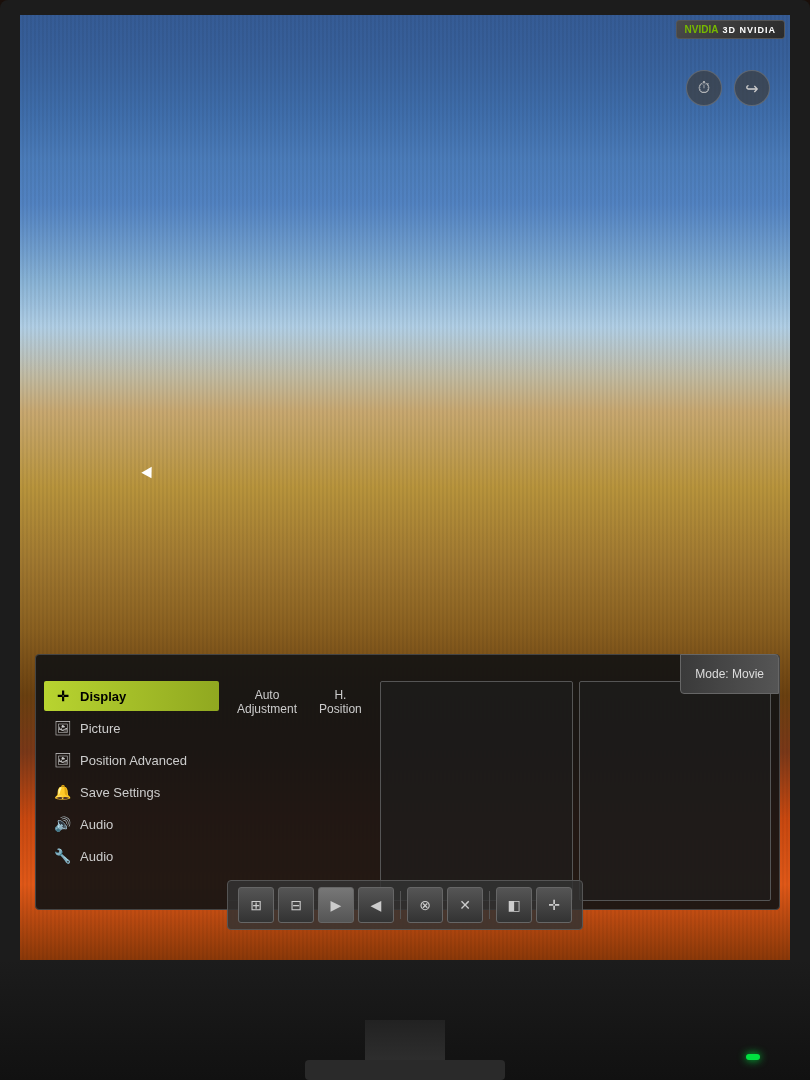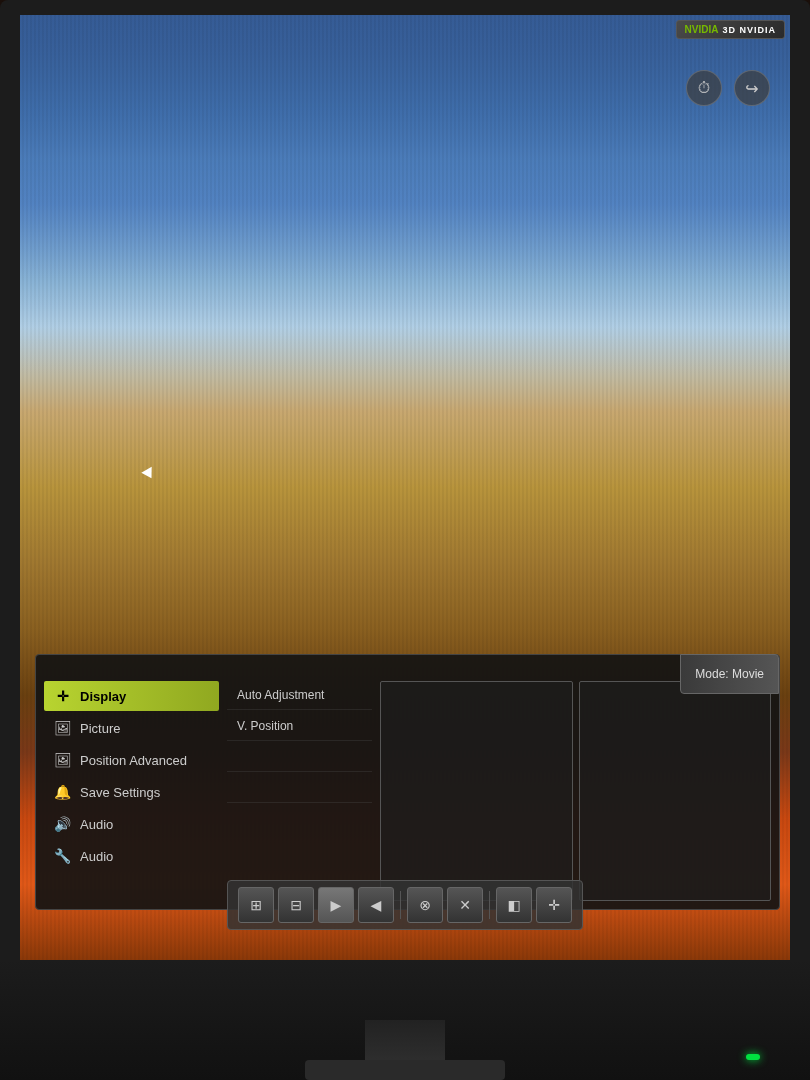--- a/index.html
+++ b/index.html
@@ -191,22 +191,23 @@
       font-size: 14px;
       width: 18px;
       text-align: center;
     }
 
     
     .osd-options {
       width: 145px;
       flex-shrink: 0;
       display: flex;
-      flex-direction: column;
+      flex-direction: row;
       gap: 2px;
+      text-align: center;
     }
     .option-item {
       padding: 7px 10px;
       color: #ccc;
       font-size: 12px;
       border-bottom: 1px solid rgba(80,80,80,0.3);
       cursor: pointer;
     }
     .option-item:last-child { border-bottom: none; }
 
@@ -372,21 +373,21 @@
             <span class="nav-icon">🔧</span>
             <span>Audio</span>
           </div>
         </div>
 
         <div class="osd-options">
           <div class="option-item">
             <span>Auto Adjustment</span>
           </div>
           <div class="option-item">
-            <span>V. Position</span>
+            <span>H. Position</span>
           </div>
           <div class="option-item">&nbsp;</div>
           <div class="option-item">&nbsp;</div>
           <div class="option-item">&nbsp;</div>
         </div>
 
         <div class="osd-panels">
           <div class="osd-panel"></div>
           <div class="osd-panel"></div>
         </div>

